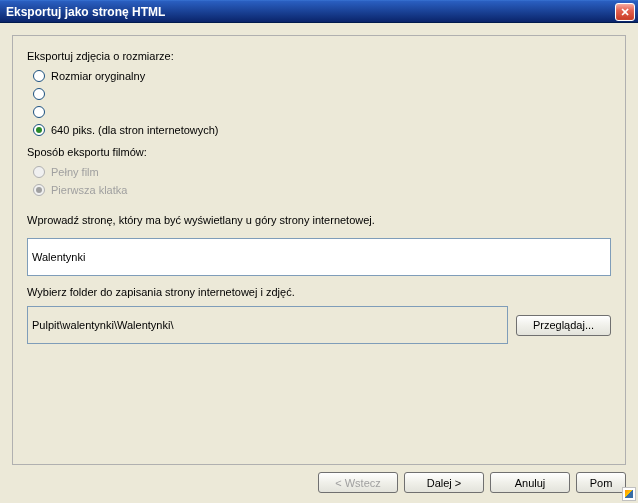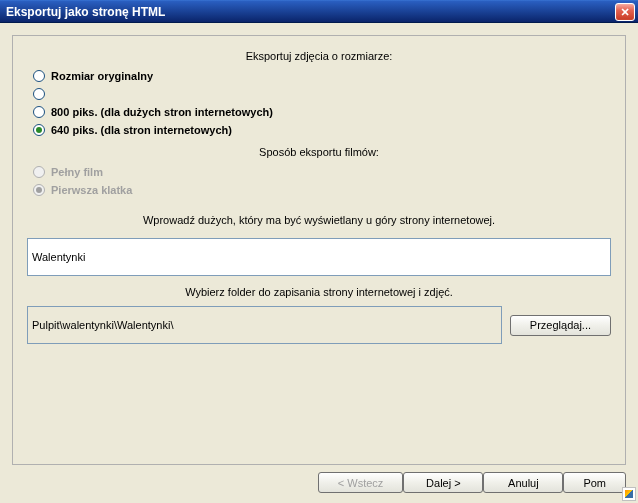--- a/index.html
+++ b/index.html
@@ -48,23 +48,22 @@
   }
   .panel {
     border: 1px solid #b0b0b0;
     background: #ece9d8;
     padding: 14px 14px 14px 14px;
     height: 430px;
     position: relative;
   }
   .section-label {
     margin-bottom: 8px;
-    text-align: center;
-  }
-  .radio-group { margin: 0 0 10px 6px; font-weight: bold; }
+  }
+  .radio-group { margin: 0 0 10px 6px; }
   .radio-row {
     display: flex;
     align-items: center;
     margin: 6px 0;
     cursor: pointer;
   }
   .radio-row.disabled {
     color: #a0a0a0;
     cursor: default;
   }
@@ -119,31 +118,32 @@
   }
   .btn {
     height: 21px;
     min-width: 75px;
     border: 1px solid #707070;
     background: linear-gradient(to bottom, #ffffff 0%, #f0f0ea 50%, #e3e3db 100%);
     border-radius: 3px;
     font-family: Tahoma, sans-serif;
     font-size: 11px;
     cursor: pointer;
-    padding: 0 19px;
+    padding: 0 7px;
   }
   .btn.disabled {
     color: #a0a0a0;
     cursor: default;
   }
   .footer {
     position: absolute;
     bottom: 10px;
     right: 12px;
     display: flex;
+    gap: 6px;
   }
   .footer .btn {
     min-width: 80px;
   }
   .corner {
     position: absolute;
     right: 2px;
     bottom: 2px;
     width: 14px;
     height: 14px;
@@ -176,21 +176,20 @@
     <div class="radio-group">
       <div class="radio-row">
         <span class="radio"></span>
         <span>Rozmiar oryginalny</span>
       </div>
       <div class="radio-row">
         <span class="radio"></span>
       </div>
       <div class="radio-row">
         <span class="radio"></span>
-        <span>800 piks. (dla dużych stron internetowych)</span>
       </div>
       <div class="radio-row">
         <span class="radio selected"></span>
         <span>640 piks. (dla stron internetowych)</span>
       </div>
     </div>
 
     <div class="section-label">Sposób eksportu filmów:</div>
     <div class="radio-group">
       <div class="radio-row disabled">
@@ -198,21 +197,21 @@
         <span>Pełny film</span>
       </div>
       <div class="radio-row disabled">
         <span class="radio selected disabled"></span>
         <span>Pierwsza klatka</span>
       </div>
     </div>
 
     <div style="height:8px"></div>
 
-    <div class="section-label">Wprowadź dużych, który ma być wyświetlany u góry strony internetowej.</div>
+    <div class="section-label">Wprowadź stronę, który ma być wyświetlany u góry strony internetowej.</div>
     <input type="text" class="text-input" value="Walentynki" style="">
 
     <div class="section-label">Wybierz folder do zapisania strony internetowej i zdjęć.</div>
     <div class="folder-row">
       <input type="text" class="text-input" readonly="" value="Pulpit\walentynki\Walentynki\" style="">
       <button class="btn" style="min-width:95px">Przeglądaj...</button>
     </div>
 
   </div>
 </div>

